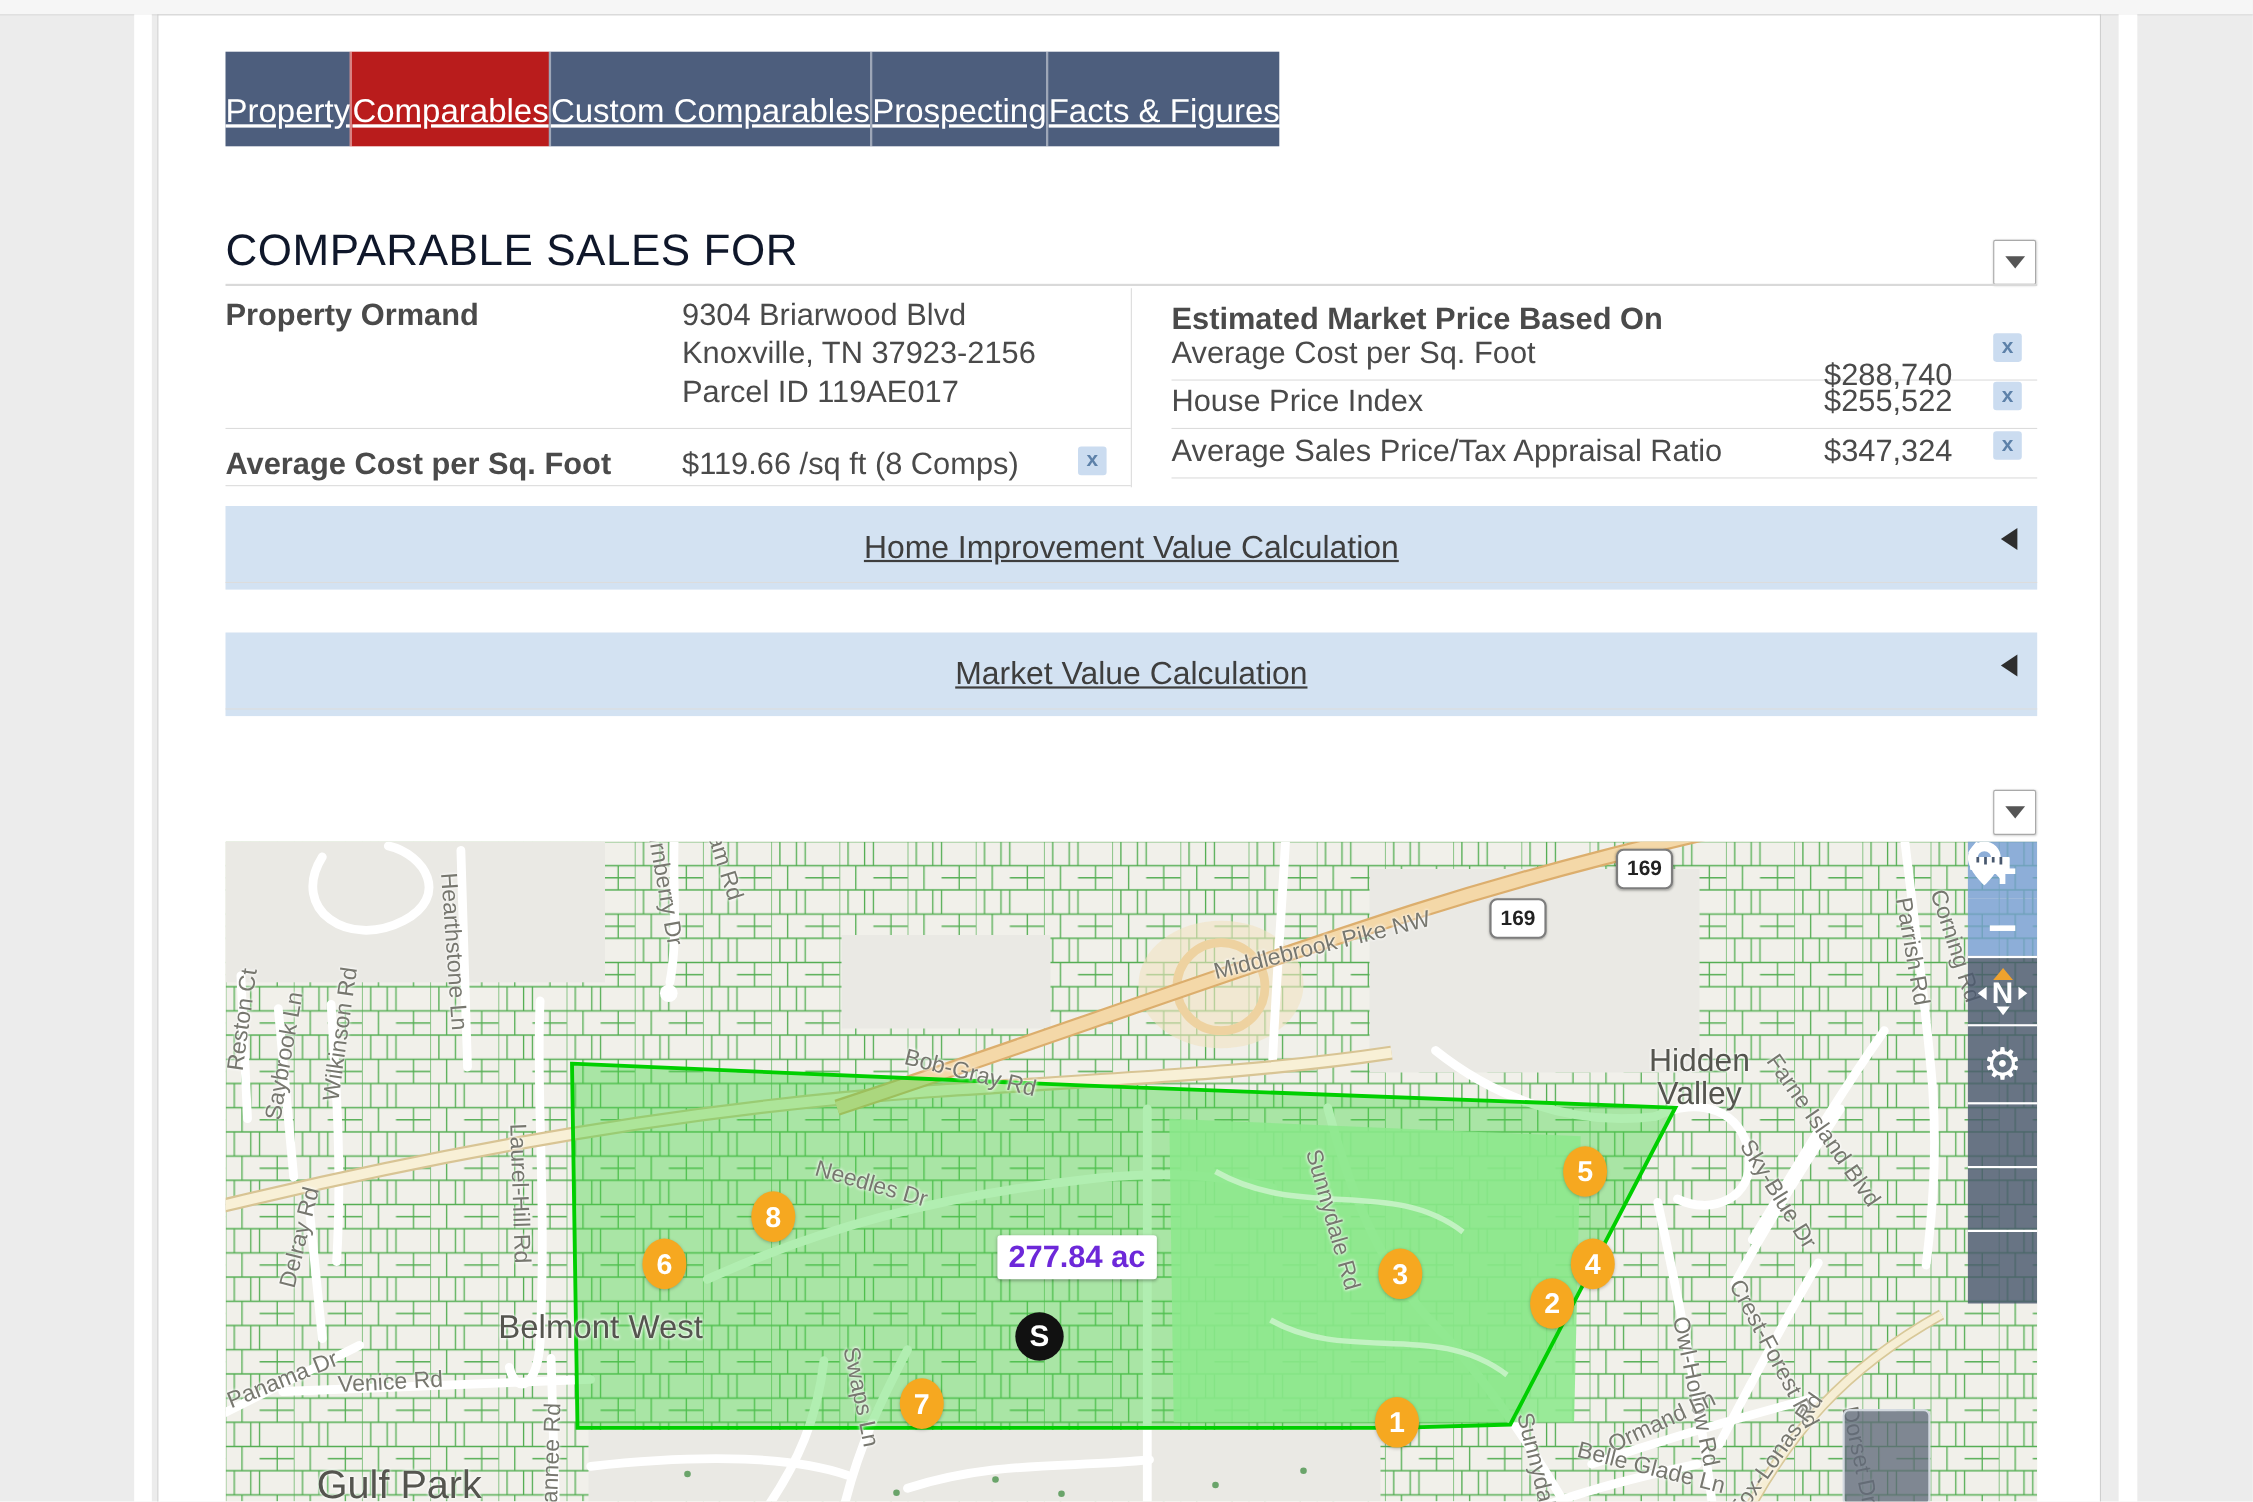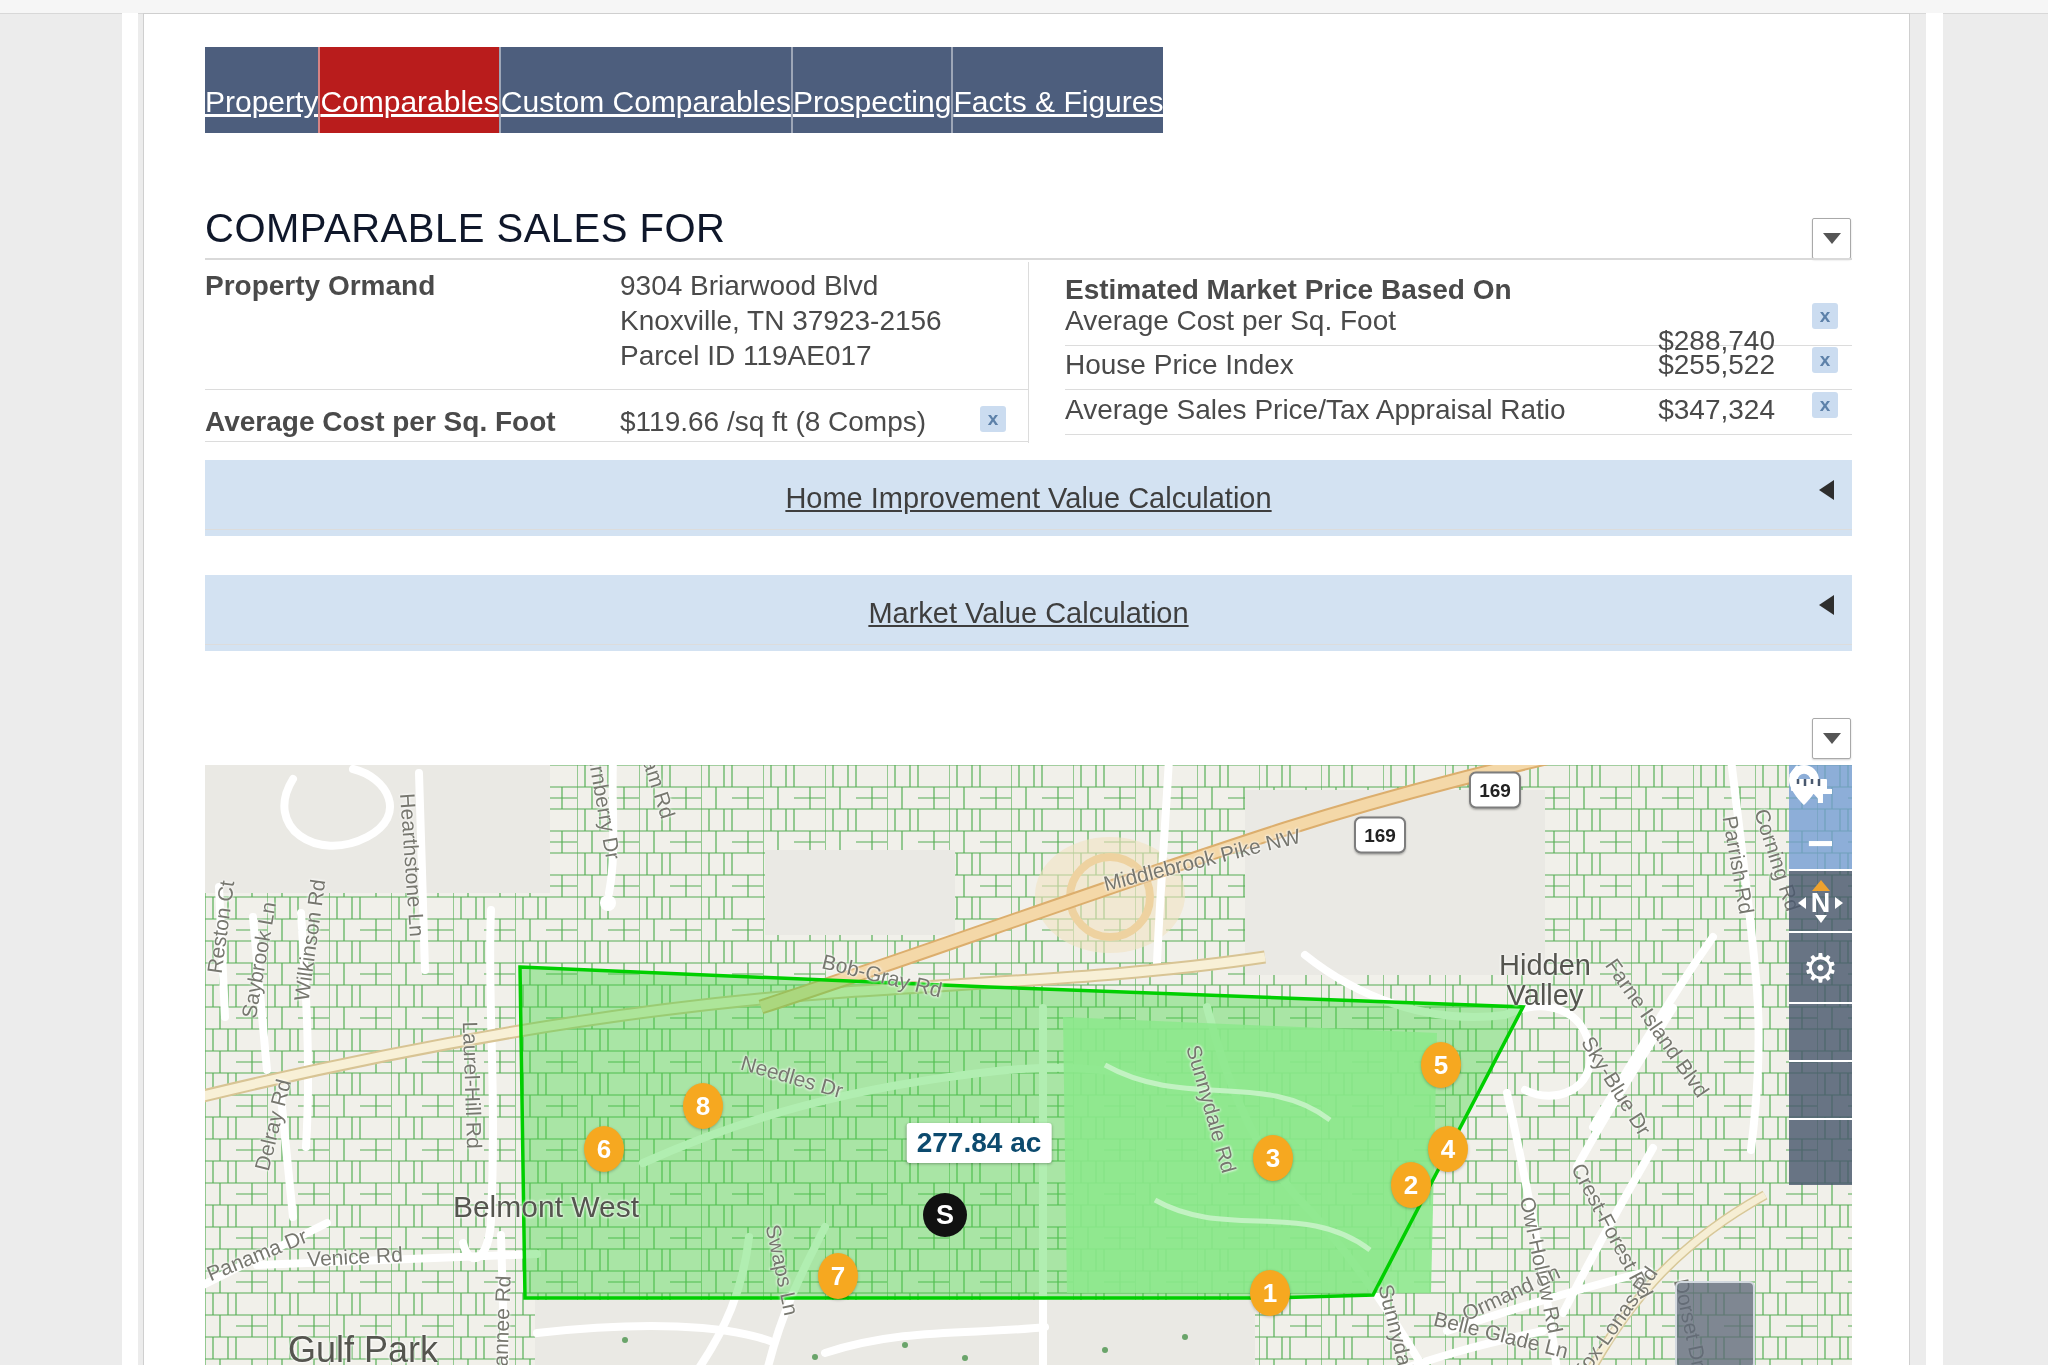--- a/index.html
+++ b/index.html
@@ -42,21 +42,21 @@
 
   
   .map{position:absolute;left:205px;top:765px;width:1647px;height:600px;overflow:hidden;background:#f1f0ea;cursor:grab;}
   .map svg{position:absolute;left:0;top:0;}
   .map-item{position:absolute;transform:translate(-50%,-50%);}
   .road-label{font-size:21px;color:#77776f;white-space:nowrap;text-shadow:0 0 3px #fff,0 0 3px #fff;}
   .place-label{font-size:29px;color:#55554f;white-space:nowrap;text-shadow:0 0 3px #fff,0 0 3px #fff;}
   .comp-marker{width:40px;height:46px;border-radius:50%;background:#f6a820;color:#fff;font-weight:bold;font-size:26px;display:flex;align-items:center;justify-content:center;box-shadow:0 1px 3px rgba(0,0,0,.25);cursor:pointer;}
   .subject-marker{width:44px;height:44px;border-radius:50%;background:#111;color:#fff;font-weight:bold;font-size:27px;display:flex;align-items:center;justify-content:center;cursor:pointer;}
   .shield{width:48px;height:33px;background:#fff;border:2px solid #7d7d7d;border-radius:7px;color:#222;font-weight:bold;font-size:19px;display:flex;align-items:center;justify-content:center;box-shadow:0 1px 2px rgba(0,0,0,.25);}
-  .area-box{background:#fff;border-radius:3px;box-shadow:0 1px 3px rgba(0,0,0,.3);padding:4px 10px;font-size:28px;font-weight:bold;color:#0c4a6e;white-space:nowrap;}
+  .area-box{background:#fff;border-radius:3px;box-shadow:0 1px 3px rgba(0,0,0,.3);padding:4px 10px;font-size:28px;font-weight:bold;color:#6d28d9;white-space:nowrap;}
 
   
   .ctl-col{position:absolute;left:1584px;top:0;width:63px;}
   .ctl{width:63px;box-sizing:border-box;display:flex;flex-direction:column;align-items:center;justify-content:center;color:#fff;cursor:pointer;}
   .ctl.blue{background:rgba(116,158,211,.8);}
   .ctl.dark{background:rgba(73,88,110,.82);border-top:2px solid #fff;}
   .zoom-glyph{font-size:46px;font-weight:bold;line-height:46px;}
   .compass{position:relative;}
   .compass .n{font-size:27px;font-weight:bold;line-height:24px;}
   .tri{width:0;height:0;display:inline-block;}

